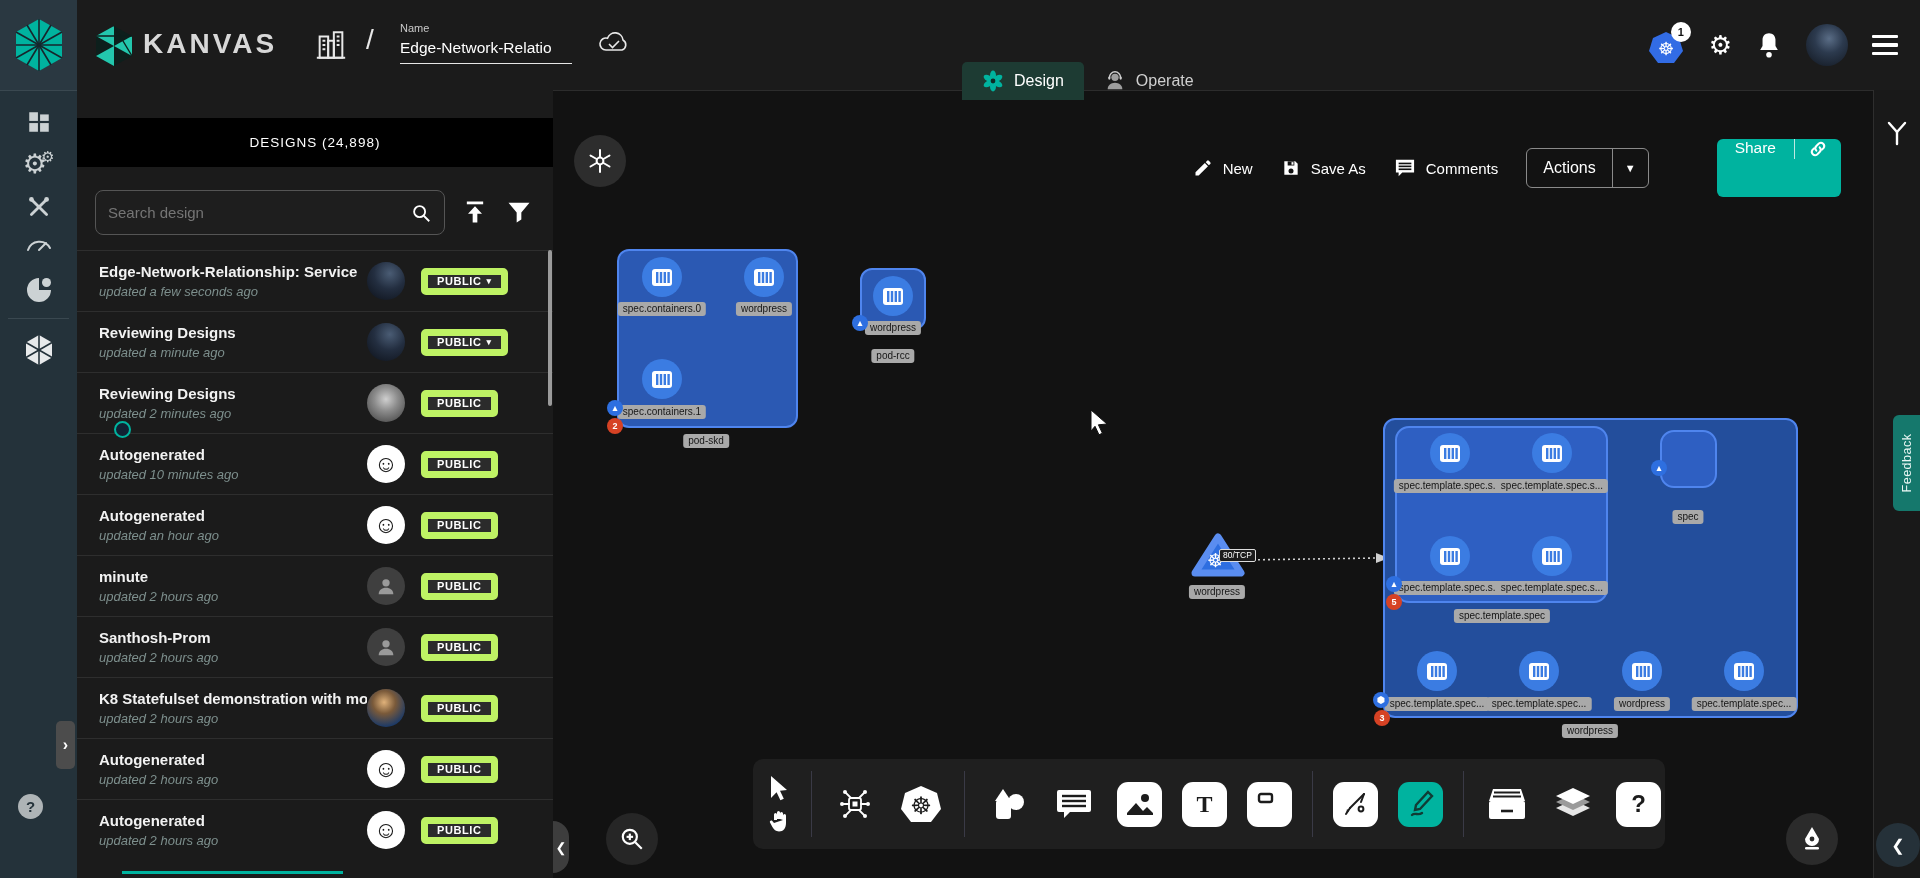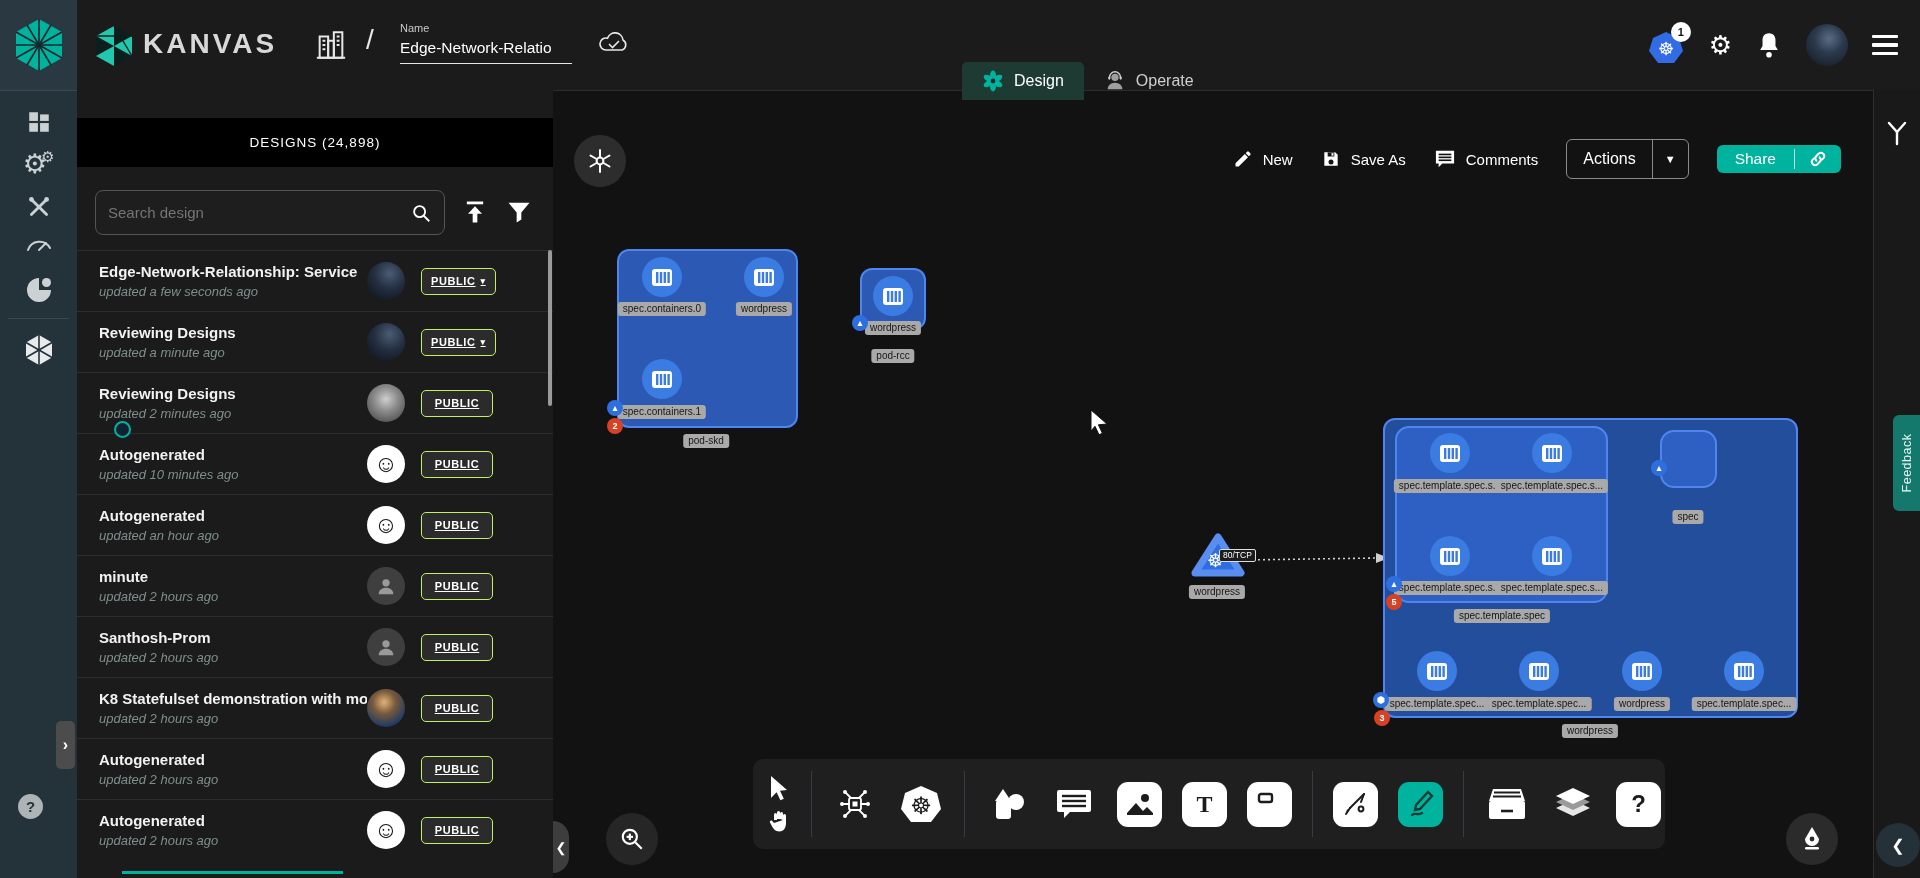--- a/index.html
+++ b/index.html
@@ -67,43 +67,43 @@
   .drow-txt { margin-left:22px; width:268px; overflow:hidden; }
   .drow-name { font-size:15px; font-weight:600; color:#f2f2f2; white-space:nowrap; }
   .drow-sub { font-size:13px; font-style:italic; color:#7d8f8d; margin-top:4px; white-space:nowrap; }
   .avat { width:38px; height:38px; border-radius:50%; flex:none; display:flex;
           align-items:center; justify-content:center; }
   .av-batman { background:radial-gradient(circle at 60% 30%, #4a5c74 0%, #232e40 45%, #0c1018 100%); }
   .av-masked { background:radial-gradient(circle at 50% 40%, #cfcfcf 0%, #8c8c8c 40%, #3a3a3a 100%); }
   .av-smiley { background:#fff; color:#111; font-size:24px; line-height:1; }
   .av-person { background:#3f3f3f; color:#9a9a9a; }
   .av-photo  { background:radial-gradient(circle at 45% 35%, #e0b27a 0%, #7a5a3a 35%, #1d3a66 75%, #101d33 100%); }
-  .vis-badge { margin-left:16px; min-width:72px; height:27px; background:#2b2b2b; border:1px solid #bef264;
+  .vis-badge { margin-left:16px; min-width:72px; height:27px; background:#2b2b2b; border:7px solid #bef264;
                border-radius:5px; color:#fff; font-size:11px; font-weight:700; letter-spacing:.6px;
-               display:flex; align-items:center; justify-content:center; gap:5px; padding:0 9px;text-decoration:underline; }
+               display:flex; align-items:center; justify-content:center; gap:5px; padding:0 9px; }
   .caret { font-size:9px; }
   .scroll-thumb { position:absolute; left:471px; top:160px; width:4px; height:156px;
                   background:#9b9b9b; border-radius:2px; }
   .presence-dot { position:absolute; left:37px; top:331px; width:17px; height:17px; border-radius:50%;
                   background:#123; border:2px solid #00B39F; z-index:3; }
   .load-line { position:absolute; left:45px; top:781px; width:221px; height:3px; background:#00B39F; }
 
   
   .canvas { position:absolute; left:553px; top:90px; width:1320px; height:788px; background:#121212;
             border-top:1px solid #2c2c2c; }
   .round-btn { position:absolute; width:52px; height:52px; border-radius:50%; background:#2d2d2d;
                display:flex; align-items:center; justify-content:center; color:#fff; }
   .cv-toolbar { position:absolute; right:32px; top:48px; display:flex; align-items:center; gap:28px; }
   .tb-item { display:flex; align-items:center; gap:10px; color:#fff; font-size:15px; }
   .actions-btn { display:flex; align-items:stretch; border:1px solid #8a8a8a; border-radius:6px;
                  height:40px; overflow:hidden; }
   .actions-main { display:flex; align-items:center; padding:0 16px; font-size:16px; color:#fff; }
   .actions-caret { display:flex; align-items:center; padding:0 12px; border-left:1px solid #8a8a8a;
                    color:#fff; font-size:11px; }
-  .share-btn { display:flex; align-items:center; background:#00B39F; border-radius:6px; height:28px; overflow:hidden; }
+  .share-btn { display:flex; align-items:flex-start; background:#00B39F; border-radius:6px; height:58px; overflow:hidden;margin-left:40px; }
   .share-main { display:flex; align-items:center; padding:0 18px; color:#fff; font-size:15.5px; }
   .share-link { display:flex; align-items:center; padding:0 13px; border-left:1px solid #bfe9e2; color:#fff; }
 
   
   .grp { position:absolute; border:2px solid #4f85ee; border-radius:12px; }
   .knode { position:absolute; width:40px; height:40px; border-radius:50%; background:#3b7ce2;
            display:flex; align-items:center; justify-content:center; }
   .chip { position:absolute; transform:translateX(-50%); background:#a9a9a9; color:#161616;
           font-size:10px; line-height:14px; padding:0 5px; border-radius:3px; white-space:nowrap; z-index:2; }
   .badge { position:absolute; width:16px; height:16px; border-radius:50%; z-index:3; color:#fff;

